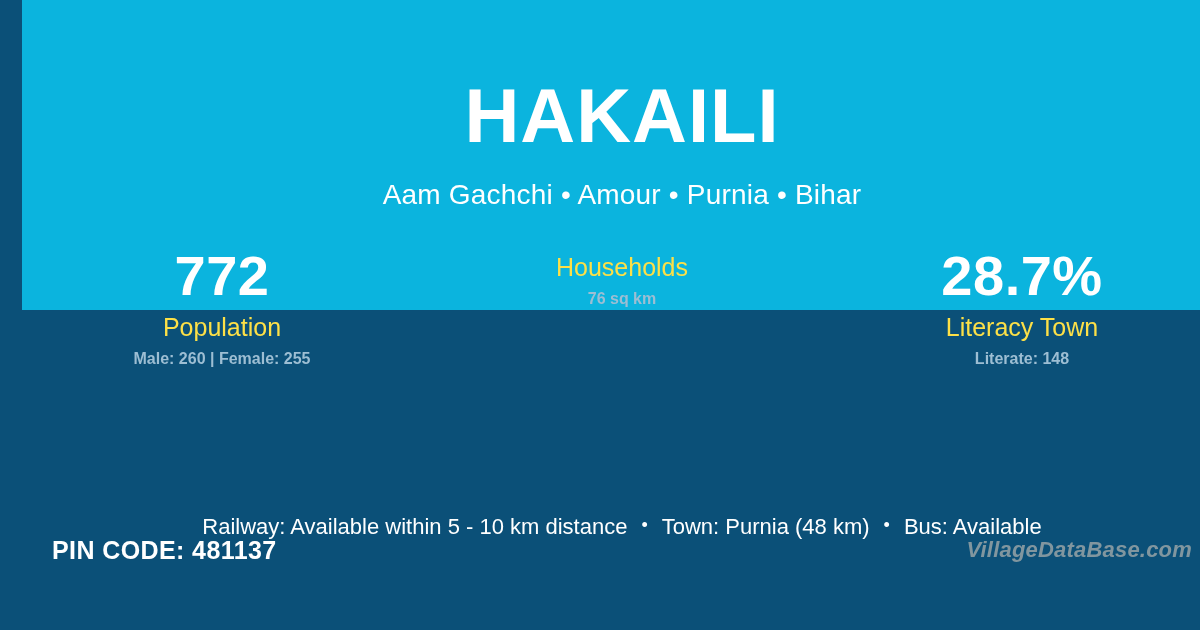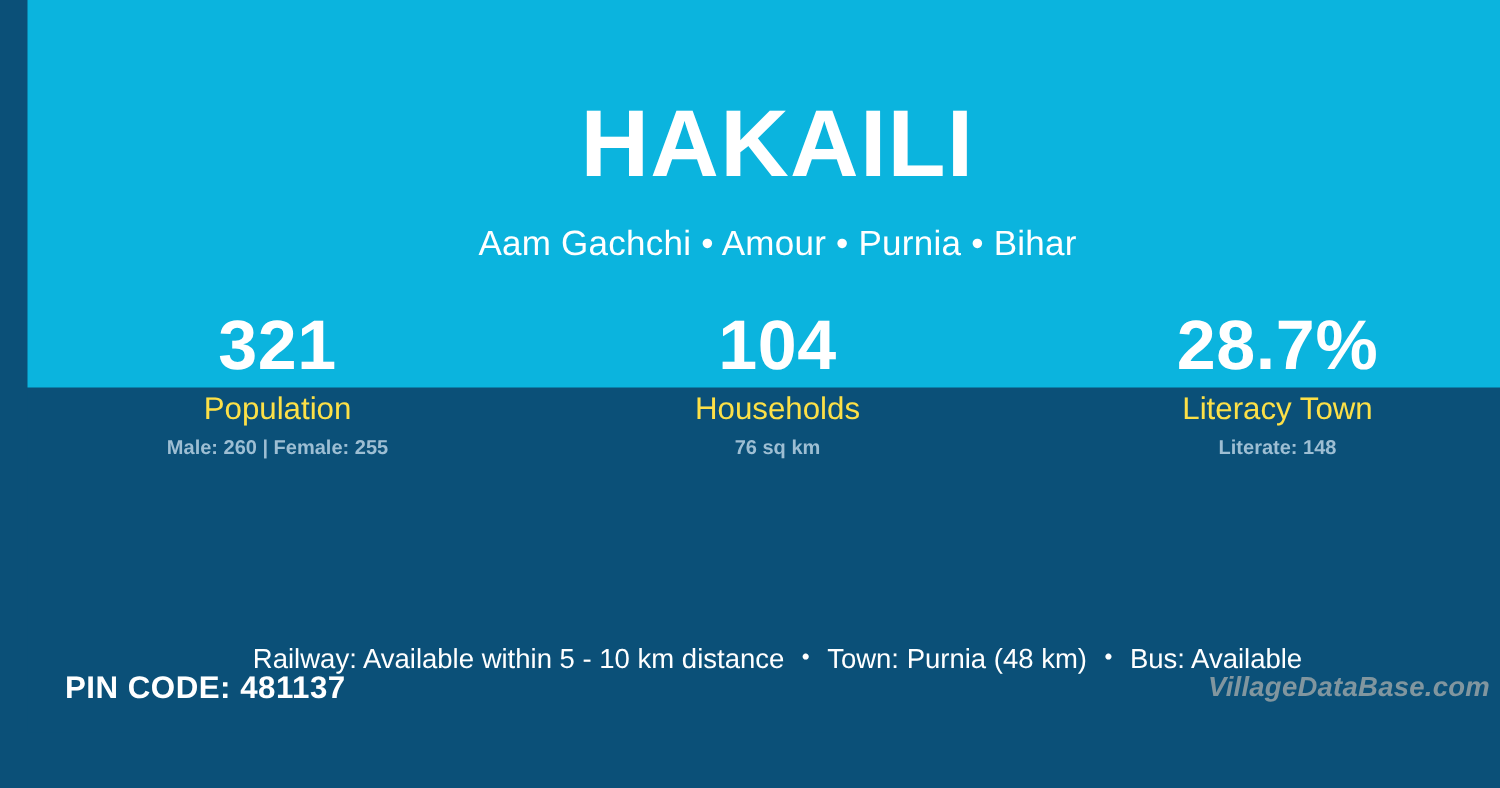--- a/index.html
+++ b/index.html
@@ -158,27 +158,26 @@
   <div class="cyan-band"></div>
 
   <div class="header">
     <div class="village-title">HAKAILI</div>
     <div class="village-subtitle">Aam Gachchi • Amour • Purnia • Bihar</div>
   </div>
 
   <div class="stats-row">
 
     <div class="stat">
-      <div class="stat-value">321</div>
+      <div class="stat-value">772</div>
       <div class="stat-label">Population</div>
       <div class="stat-sub">Male: 260 | Female: 255</div>
     </div>
 
     <div class="stat">
-      <div class="stat-value">104</div>
       <div class="stat-label">Households</div>
       <div class="stat-sub">76 sq km</div>
     </div>
 
     <div class="stat">
       <div class="stat-value">28.7%</div>
       <div class="stat-label">Literacy Town</div>
       <div class="stat-sub">Literate: 148</div>
     </div>
 

